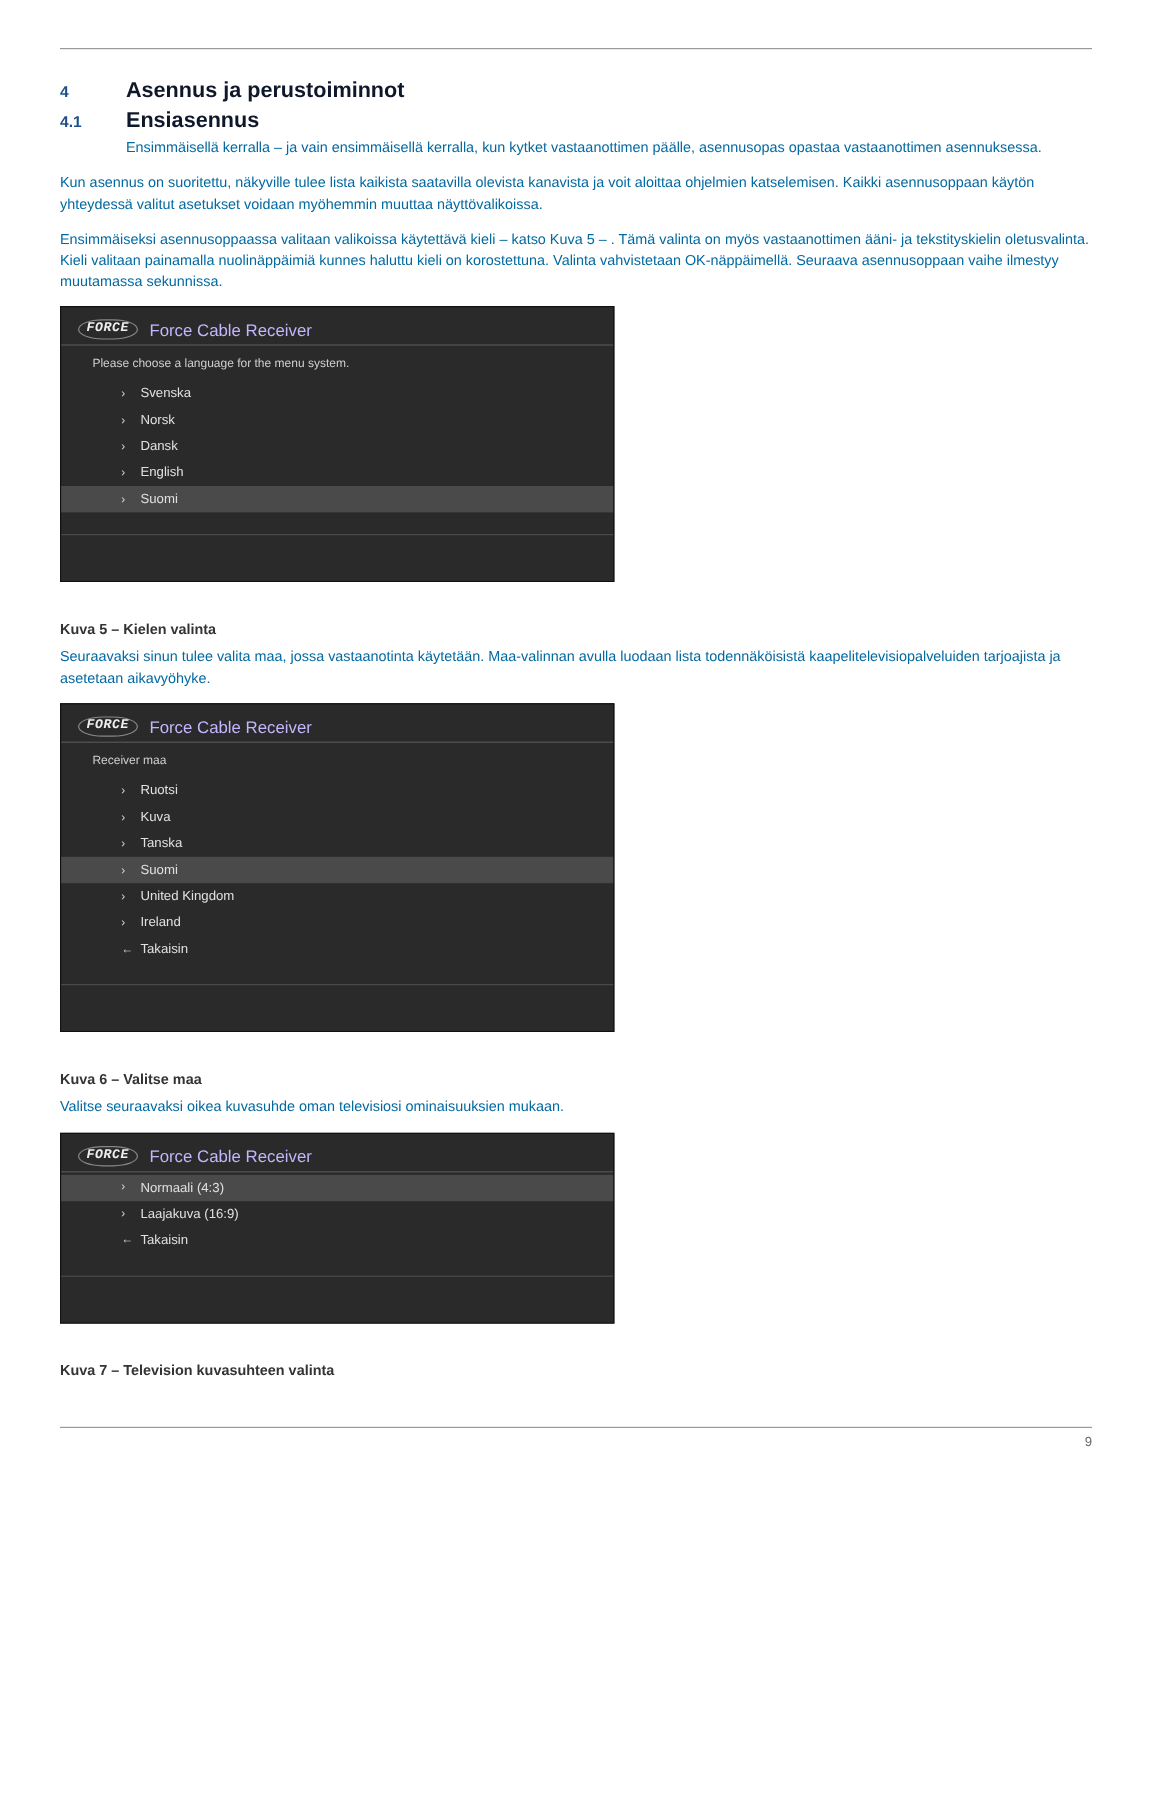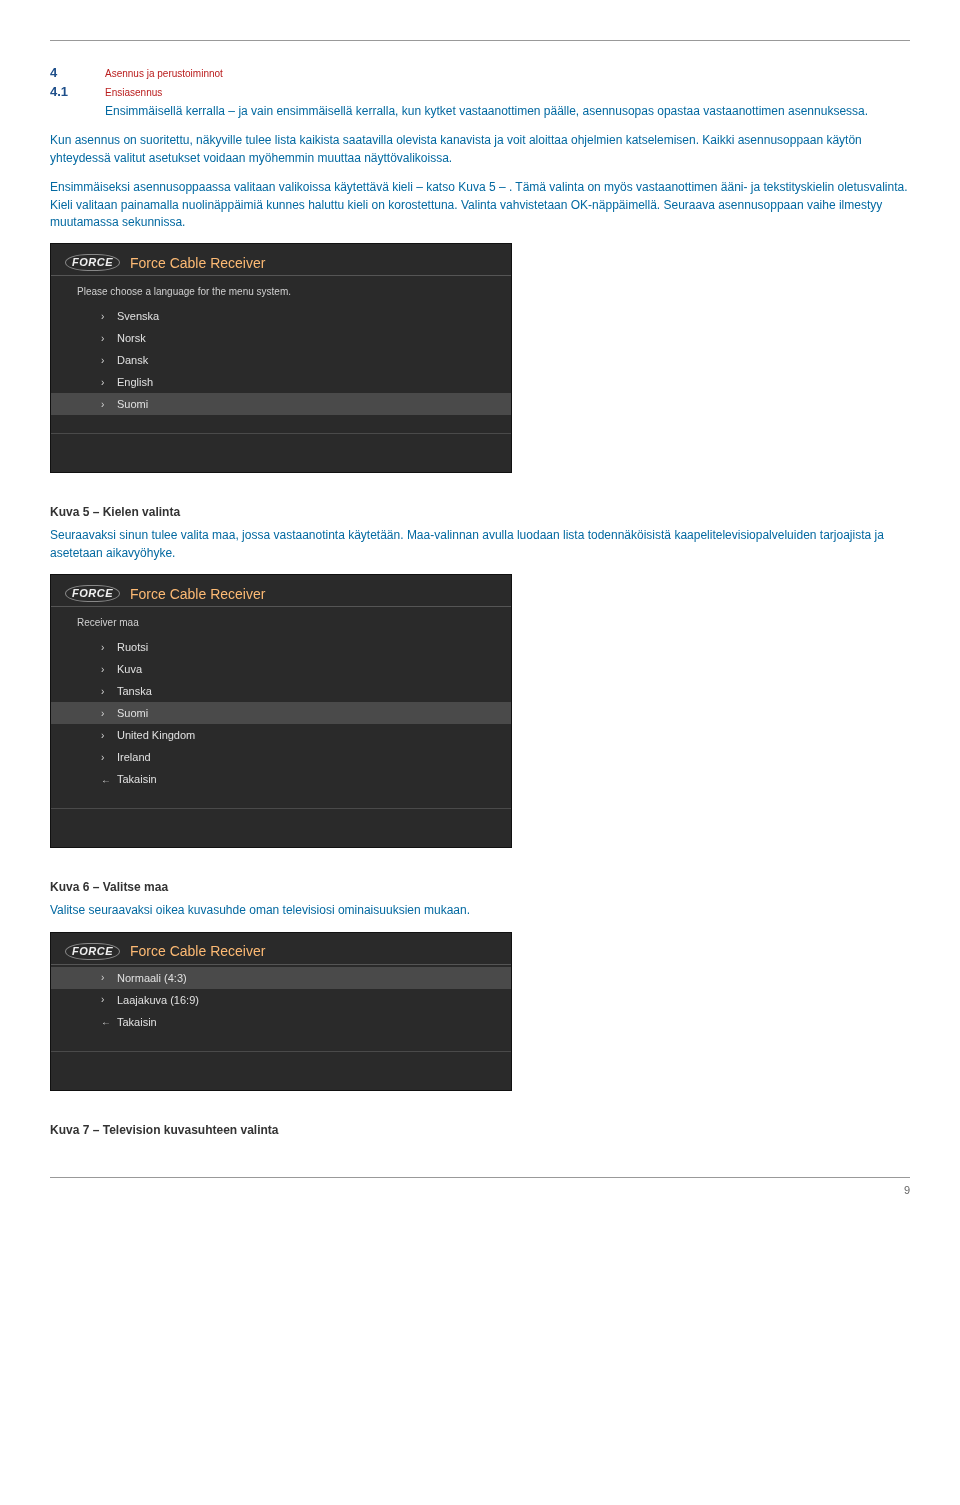--- a/index.html
+++ b/index.html
@@ -21,23 +21,23 @@
     align-items: baseline;
     margin-bottom: 4px;
   }
   .h-num {
     font-weight: bold;
     color: #1e4f8a;
     width: 55px;
     font-size: 13px;
   }
   .h-title {
-    font-weight: normal;
-    color: #b91c1c;
-    font-size: 10px;
+    font-weight: bold;
+    color: #0f172a;
+    font-size: 18px;
   }
   .body-text {
     color: #0369a1;
     line-height: 1.45;
     margin-bottom: 12px;
   }
   .indent {
     margin-left: 55px;
   }
   .caption {
@@ -60,23 +60,24 @@
   .force-logo {
     font-style: italic;
     font-weight: bold;
     color: #eee;
     font-size: 11px;
     letter-spacing: 0.5px;
     margin-right: 10px;
     border: 1px solid #888;
     border-radius: 50%/60%;
     padding: 1px 6px 2px 6px;
+    font-family: Liberation Mono, monospace;
   }
   .force-title {
-    color: #fdba74;
+    color: #c4b5fd;
     font-size: 14px;
   }
   .ss-prompt {
     color: #cfcfcf;
     font-size: 10px;
     padding: 10px 14px 6px 26px;
   }
   .ss-list {
     padding: 2px 0 18px 0;
   }

